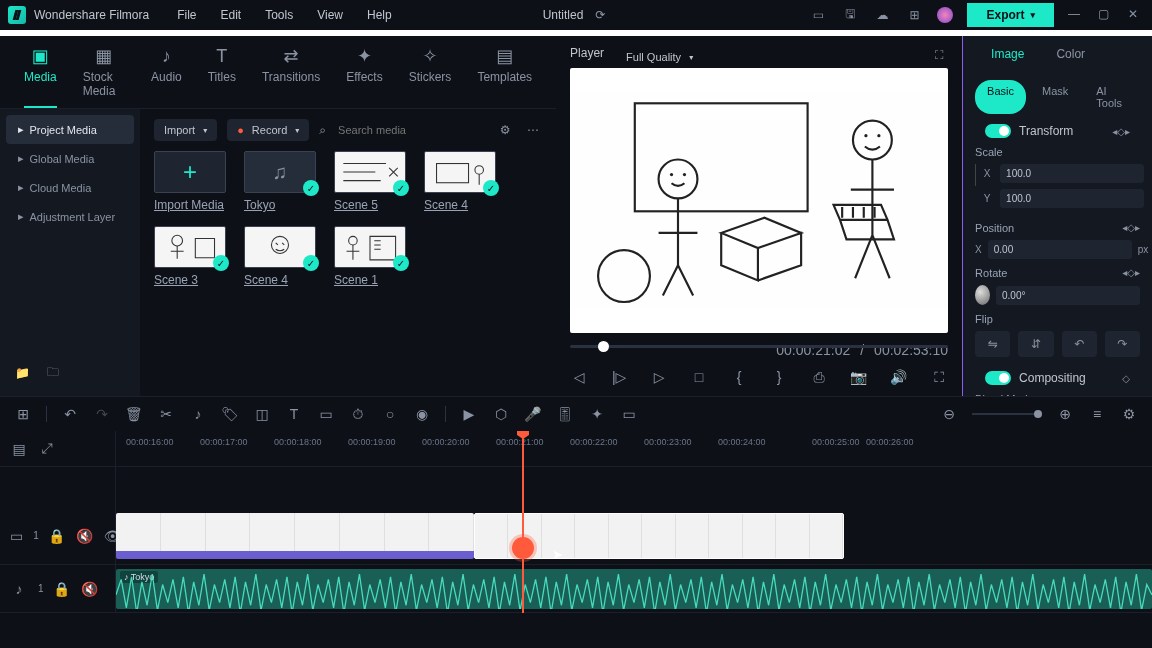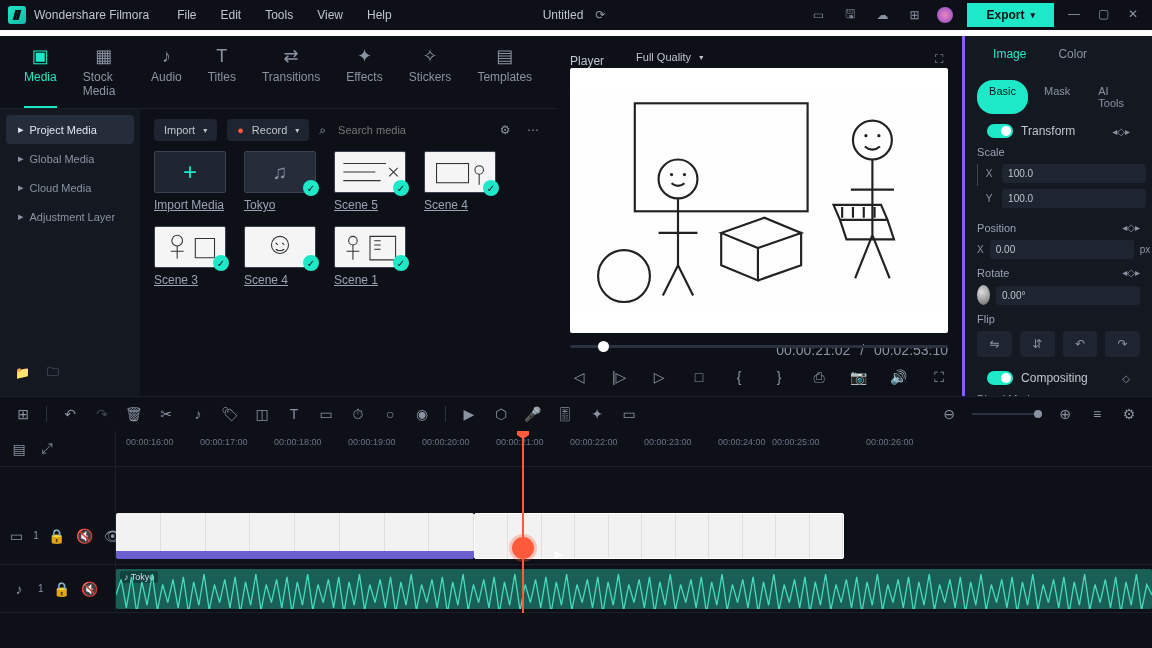--- a/index.html
+++ b/index.html
@@ -48,31 +48,31 @@
 .thumb { width: 72px; }
 .thumb-img { width: 72px; height: 42px; background: #f5f5f5; border-radius: 2px; position: relative; border: 1px solid #3a4252; }
 .thumb-img.dark { background: #252c3a; display: flex; align-items: center; justify-content: center; color: #8b93a3; font-size: 20px; }
 .thumb-img.import { background: #1e2530; display: flex; align-items: center; justify-content: center; color: #1de9c9; font-size: 24px; }
 .check { position: absolute; right: -4px; bottom: -4px; width: 16px; height: 16px; background: #1de9c9; border-radius: 50%; display: flex; align-items: center; justify-content: center; color: #0d1117; font-size: 10px; }
 .thumb-label { margin-top: 5px; font-size: 12px; color: #9aa3b5; text-decoration: underline; }
 .sketch { position: absolute; inset: 3px; }
 .sketch::before, .sketch::after { content: ""; position: absolute; }
 
 .player-panel { flex: 1; padding: 10px 14px; display: flex; flex-direction: column; }
-.player-header { display: flex; align-items: flex-end; gap: 22px; font-size: 12px; }
+.player-header { display: flex; align-items: flex-start; gap: 12px; font-size: 12px; }
 .preview { flex: 1; background: #fff; border-radius: 2px; display: flex; align-items: center; justify-content: center; position: relative; overflow: hidden; }
 .preview svg { width: 100%; height: 100%; }
 .play-bar { margin-top: 12px; }
 .scrub { height: 3px; background: #2a3140; border-radius: 2px; position: relative; margin-bottom: 10px; }
 .scrub-dot { position: absolute; top: -4px; left: 28px; width: 11px; height: 11px; background: #fff; border-radius: 50%; }
 .time-row { display: flex; justify-content: flex-end; gap: 10px; font-size: 14px; color: #8b93a3; margin-top: -16px; margin-bottom: 10px; }
 .play-ctrls { display: flex; align-items: center; gap: 22px; justify-content: center; color: #c0c5ce; }
 .play-ctrls .icon-btn { font-size: 14px; }
 
-.right-panel { width: 220px; background: #131821; border-left: 3px solid #8b5cf6; padding: 0 12px; overflow-y: auto; }
+.right-panel { width: 220px; background: #131821; border-left: 1px solid #8b5cf6; padding: 0 12px; overflow-y: auto; }
 .rtabs { display: flex; }
 .rtab { padding: 11px 16px; cursor: pointer; color: #8b93a3; }
 .rtab.active { color: #1de9c9; }
 .subtabs { display: flex; gap: 4px; margin: 8px 0; }
 .subtab { padding: 5px 12px; border-radius: 16px; cursor: pointer; font-size: 11px; color: #8b93a3; }
 .subtab.active { background: #1de9c9; color: #0d1117; }
 .section-hdr { display: flex; align-items: center; gap: 8px; margin: 10px 10px 8px; }
 .toggle { width: 26px; height: 14px; background: #2a3140; border-radius: 7px; position: relative; cursor: pointer; }
 .toggle.on { background: #1de9c9; }
 .toggle::after { content: ""; position: absolute; width: 10px; height: 10px; background: #fff; border-radius: 50%; top: 2px; left: 2px; }
@@ -469,21 +469,21 @@
     <div class="ruler">
       <span class="ruler-tick" style="left:10px">00:00:16:00</span>
       <span class="ruler-tick" style="left:84px">00:00:17:00</span>
       <span class="ruler-tick" style="left:158px">00:00:18:00</span>
       <span class="ruler-tick" style="left:232px">00:00:19:00</span>
       <span class="ruler-tick" style="left:306px">00:00:20:00</span>
       <span class="ruler-tick" style="left:380px">00:00:21:00</span>
       <span class="ruler-tick" style="left:454px">00:00:22:00</span>
       <span class="ruler-tick" style="left:528px">00:00:23:00</span>
       <span class="ruler-tick" style="left:602px">00:00:24:00</span>
-      <span class="ruler-tick" style="left:656px">00:00:25:00</span>
+      <span class="ruler-tick" style="left:696px">00:00:25:00</span>
       <span class="ruler-tick" style="left:750px">00:00:26:00</span>
     </div>
     <div class="tracks">
       <div style="height:40px;"></div>
       <div class="track">
         <div class="clip clip-video" style="left:0;width:358px;">
           <div class="clip-frames">
               <div></div>
               <div></div>
               <div></div>

